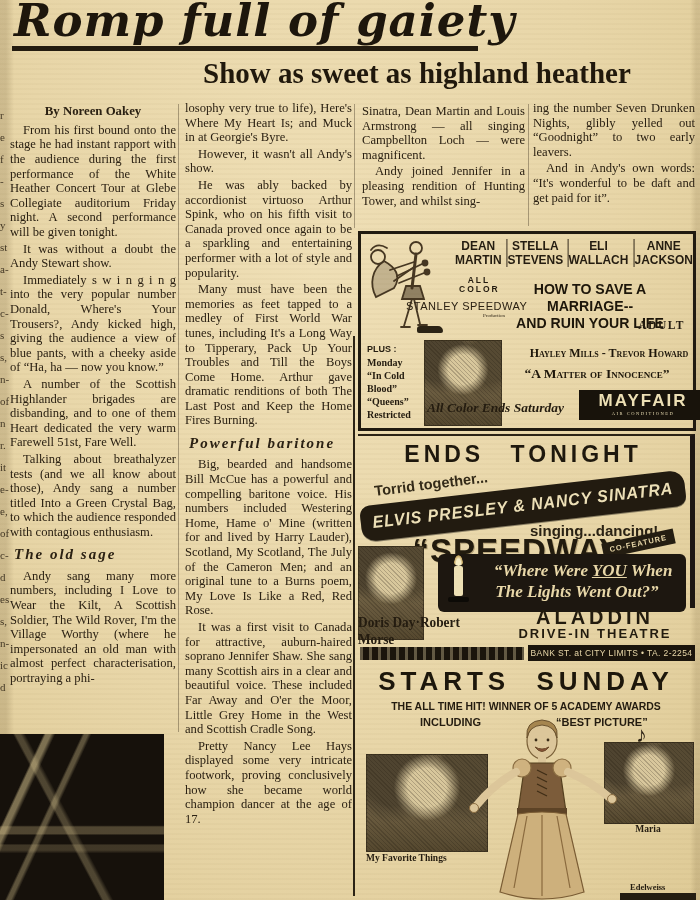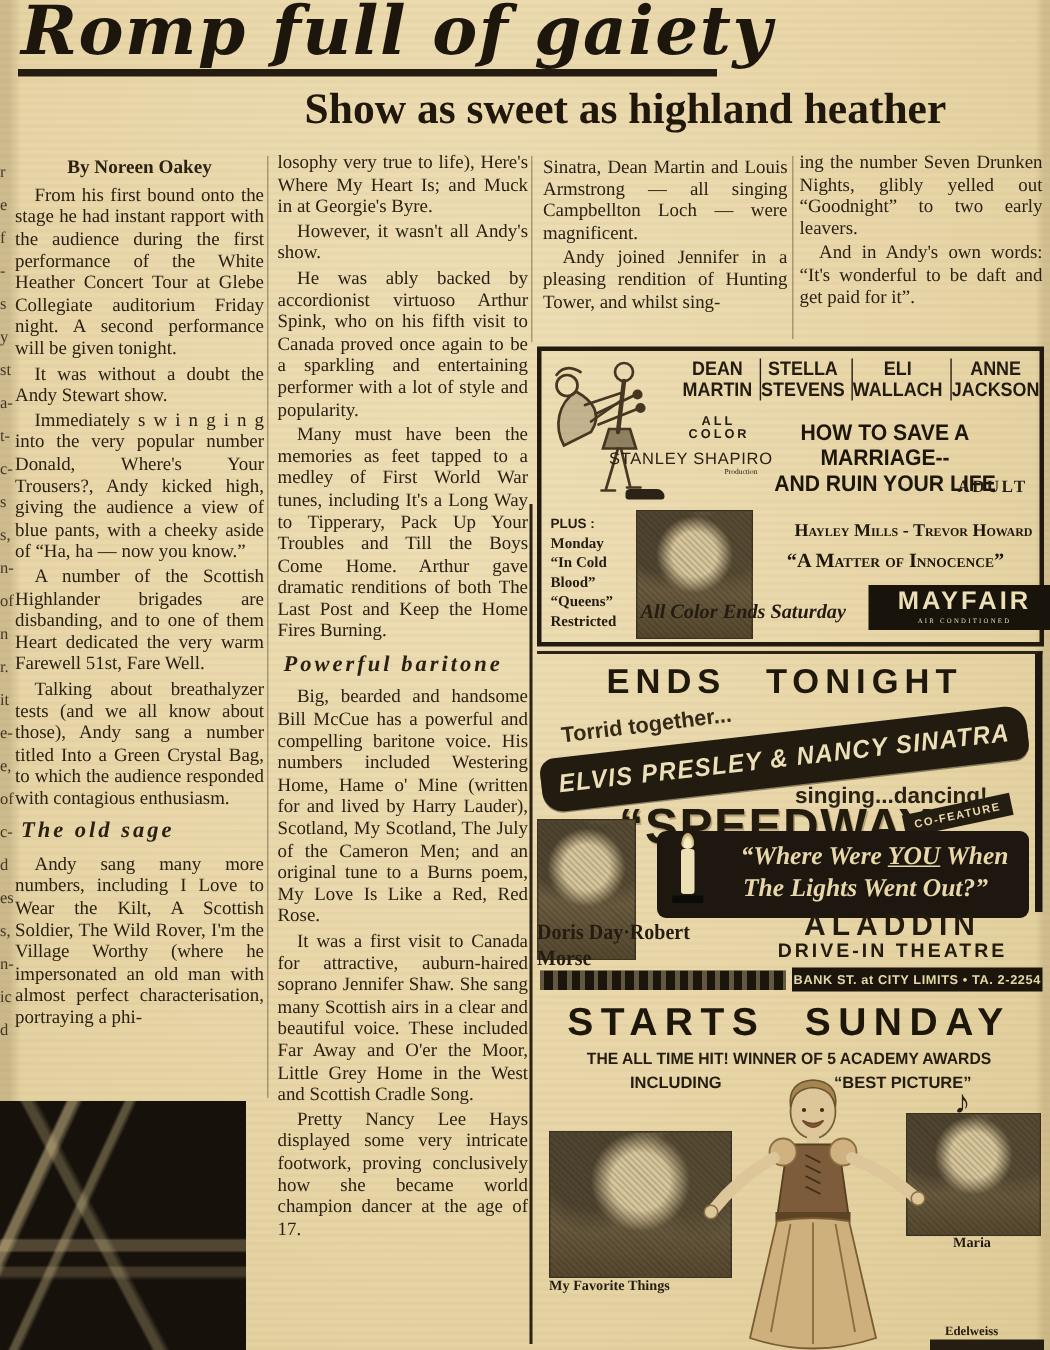--- a/index.html
+++ b/index.html
@@ -68,21 +68,21 @@
     font-weight:bold;font-style:italic;font-size:17px;line-height:21px;text-align:center;}
   .candle{position:absolute;left:16px;top:12px;width:9px;height:30px;background:#ecdfb4;border-radius:2px;}
   .candle::before{content:"";position:absolute;top:-11px;left:0px;width:9px;height:11px;
     background:radial-gradient(ellipse at 50% 75%, #f6ecc4 35%, #c3a45e 65%, rgba(0,0,0,0) 72%);
     border-radius:50% 50% 50% 50%/65% 65% 35% 35%;}
   .candle::after{content:"";position:absolute;bottom:-6px;left:-6px;width:21px;height:5px;
     background:#0c0a06;border-radius:2px;}
   .cofeat{background:#241d11;color:#e8d7a8;font-family:"Liberation Sans",sans-serif;
     font-weight:bold;font-size:7.5px;letter-spacing:1px;padding:3px 7px;transform:rotate(-12deg);}
   .blackbar{background:#1b150c;color:#e8d7a8;font-family:"Liberation Sans",sans-serif;
-    font-weight:bold;text-align:center;}
+    font-weight:normal;text-align:center;}
   .decobar{background:
       repeating-linear-gradient(90deg, rgba(232,215,168,.35) 0 3px, rgba(0,0,0,0) 3px 9px),
       #1b150c;}
   .sans{font-family:"Liberation Sans",sans-serif;}
   .caption{font-weight:bold;font-size:9.5px;color:#241c10;}
 </style>
 </head>
 <body>
 
 <div class="page">
@@ -176,21 +176,21 @@
       </g>
     </svg>
     <div class="abs starcells" style="left:92px;top:5px;width:236px;">
       <div class="starcell"><span>DEAN</span><br><span>MARTIN</span></div>
       <div class="starcell"><span>STELLA</span><br><span>STEVENS</span></div>
       <div class="starcell"><span>ELI</span><br><span>WALLACH</span></div>
       <div class="starcell"><span>ANNE</span><br><span>JACKSON</span></div>
     </div>
     <div class="abs sans" style="left:98px;top:42px;width:40px;font-weight:bold;font-size:8.5px;line-height:9px;letter-spacing:2px;text-align:center;white-space:pre-line;color:#241c10;">ALL
 COLOR</div>
-    <div class="abs" style="left:45px;top:66px;font-size:11px;letter-spacing:.5px;color:#2b2113;font-family:'Liberation Sans',sans-serif;">STANLEY SHAPIRO</div>
+    <div class="abs" style="left:45px;top:66px;font-size:11px;letter-spacing:.5px;color:#2b2113;font-family:'Liberation Sans',sans-serif;">STANLEY SPEEDWAY</div>
     <div class="abs" style="left:122px;top:79px;font-size:5px;color:#2b2113;">Production</div>
     <div class="abs" style="left:56px;top:92px;width:26px;height:7px;background:#2b2315;border-radius:3px 5px 2px 2px;"></div>
     <div class="abs adtitle" style="left:128px;top:46px;width:202px;font-size:15px;line-height:17px;">
       <span>HOW TO SAVE A MARRIAGE--</span><br>
       <span>AND RUIN YOUR LIFE</span>
     </div>
     <div class="abs" style="right:8px;top:85px;font-weight:bold;font-size:11.5px;letter-spacing:1.5px;color:#241c10;">ADULT</div>
 
     <div class="abs" style="left:6px;top:110px;font-weight:bold;font-size:9px;color:#241c10;font-family:'Liberation Sans',sans-serif;">PLUS :</div>
     <div class="abs" style="left:6px;top:122px;width:58px;font-weight:bold;font-size:10px;line-height:13px;white-space:pre-line;color:#241c10;">Monday

